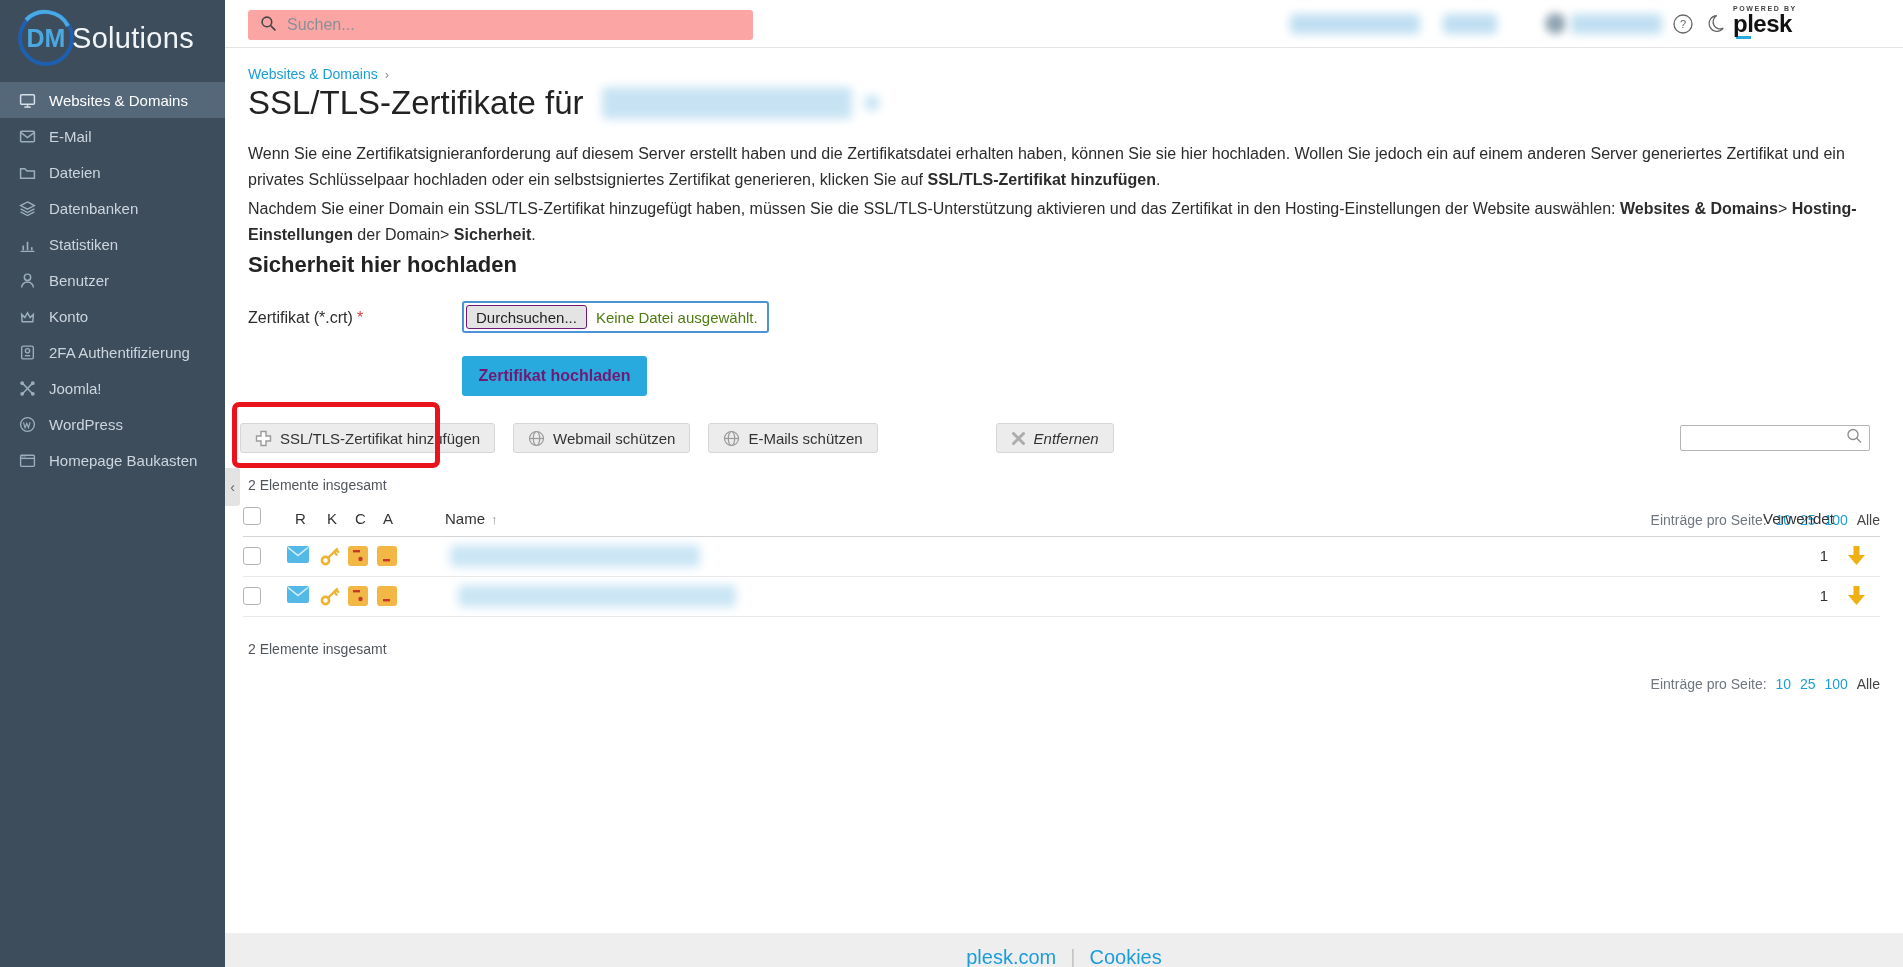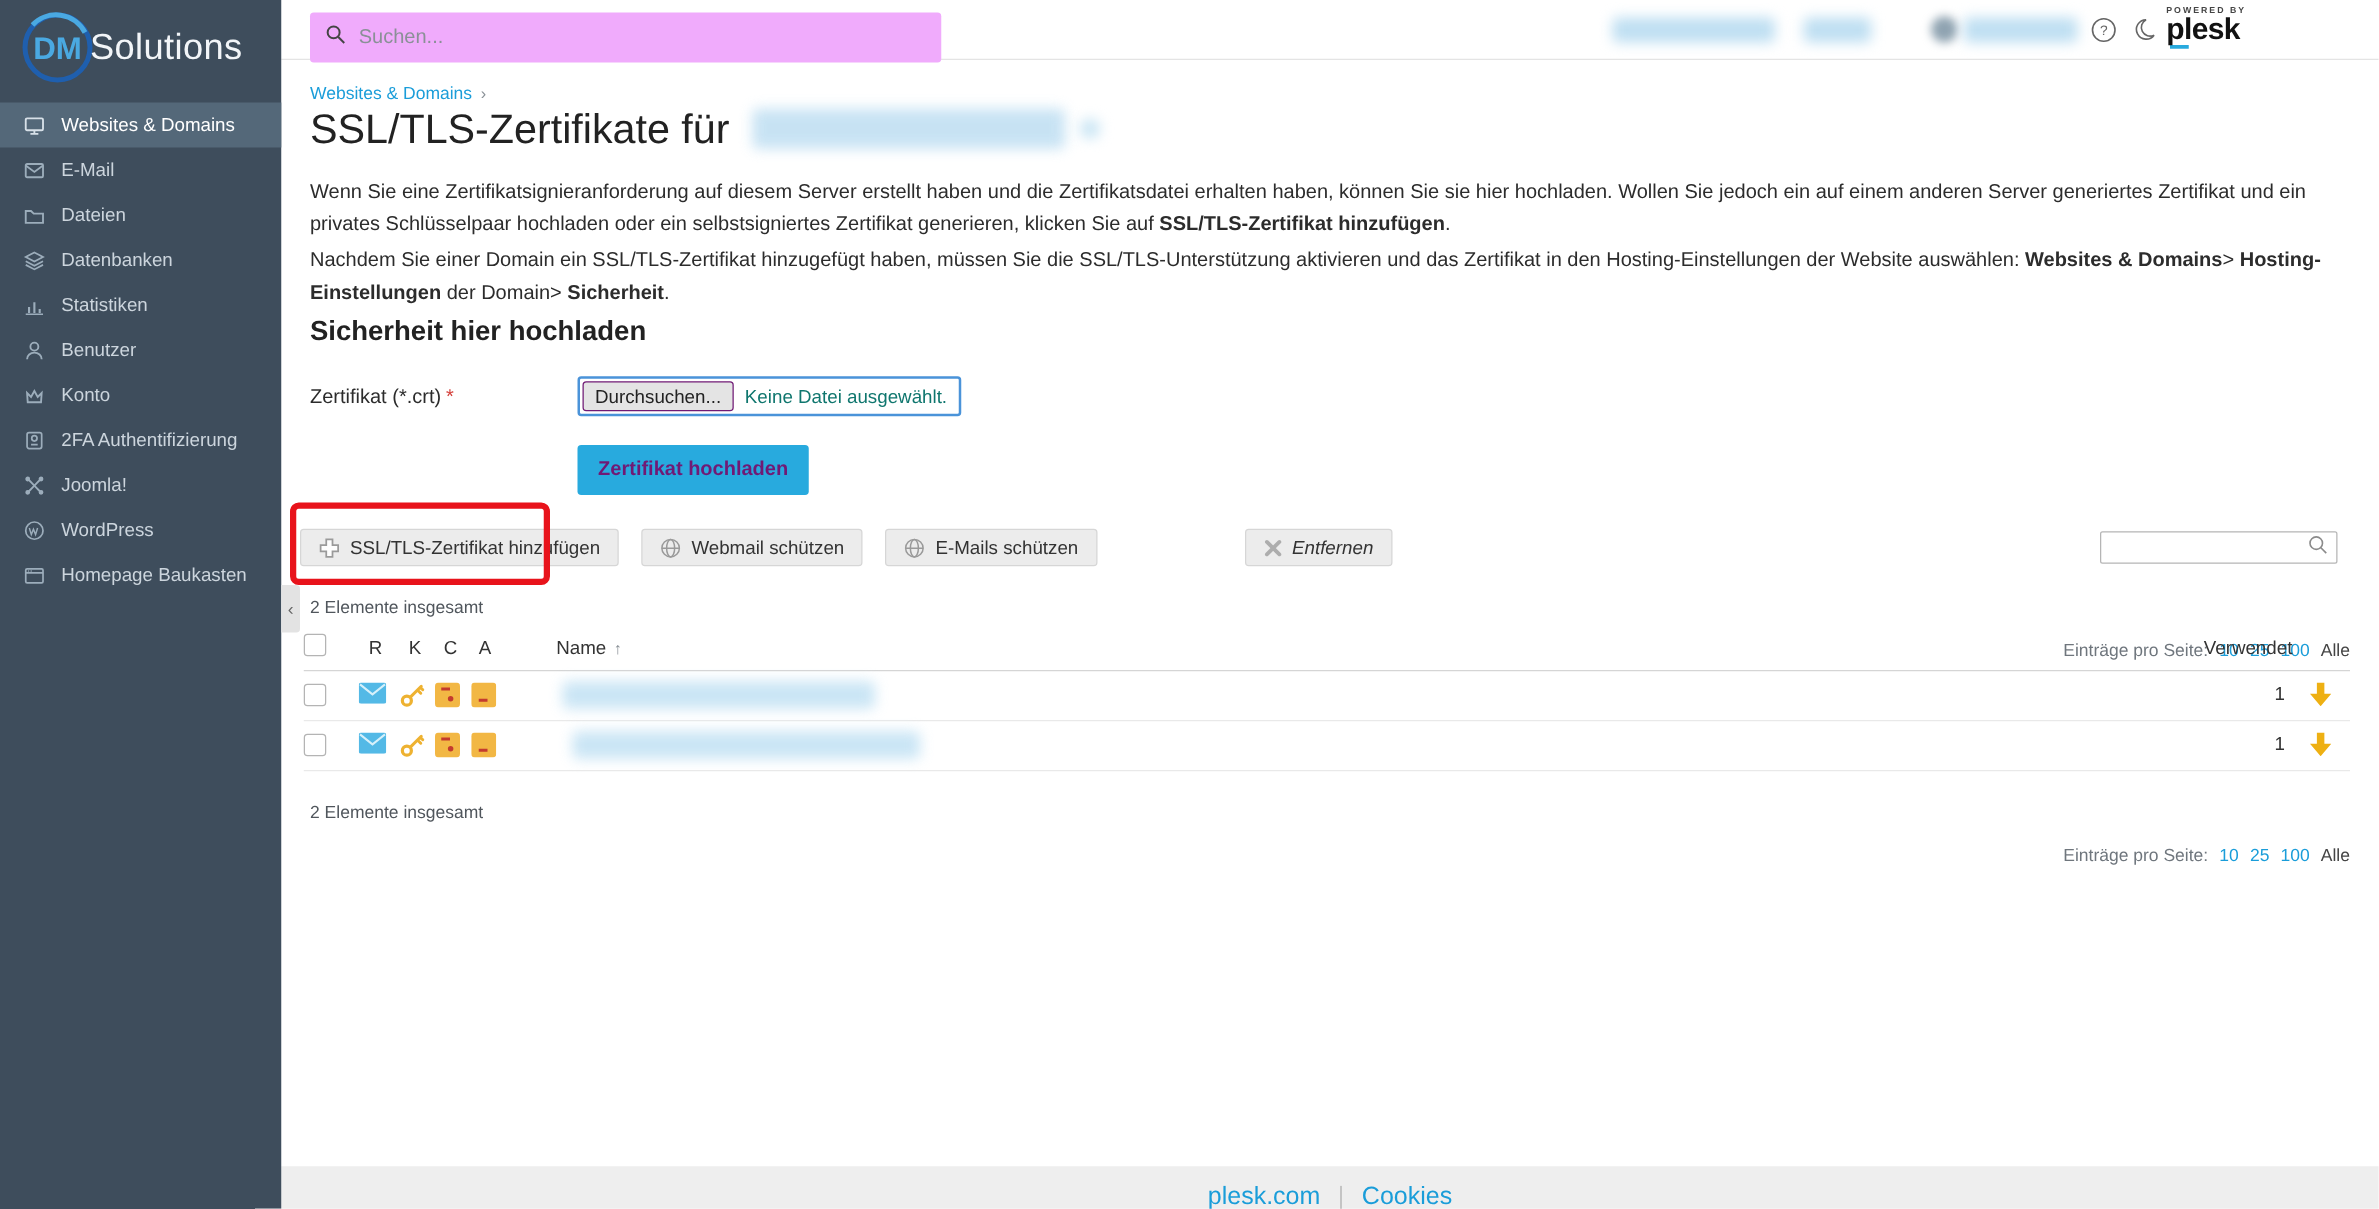--- a/index.html
+++ b/index.html
@@ -14,21 +14,21 @@
   .nav { margin-top:6px; }
   .nav-item { display:flex; align-items:center; height:36px; padding-left:19px; gap:13px;
               color:#ccd5dd; font-size:15px; cursor:pointer; }
   .nav-item .ic { width:17px; height:17px; flex:0 0 17px; color:#9cadbb; display:flex; align-items:center; }
   .nav-item.active { background:#546879; color:#ffffff; }
   .nav-item.active .ic { color:#d7e0e8; }
 
   
   .topbar { position:absolute; left:225px; top:0; width:1678px; height:48px; background:#fff;
             border-bottom:1px solid #e4e4e4; z-index:4; }
-  .gsearch { position:absolute; left:23px; top:10px; width:505px; height:40px; background:#f0abfc;
+  .gsearch { position:absolute; left:23px; top:10px; width:505px; height:30px; background:#fca5a5;
              border:none; border-radius:3px; display:flex; align-items:center; padding:12px 12px; gap:10px; }
   .gsearch input { border:none; background:transparent; outline:none; font-size:16px; color:#333;
                    font-family:"Liberation Sans", sans-serif; width:100%; }
   .gsearch input::placeholder { color:#8a9097; }
   .blur { filter:blur(5px); background:#bfdff2; border-radius:4px; }
   .tb-pill1 { position:absolute; left:1065px; top:14px; width:130px; height:20px; }
   .tb-pill2 { position:absolute; left:1218px; top:14px; width:54px; height:20px; }
   .tb-ava   { position:absolute; left:1320px; top:13px; width:21px; height:21px; border-radius:50%; background:#8fa3b1; filter:blur(4px); }
   .tb-pill3 { position:absolute; left:1346px; top:14px; width:91px; height:20px; }
   .tb-help  { position:absolute; left:1447px; top:13px; width:22px; height:22px; color:#666; }
@@ -49,21 +49,21 @@
   .para { position:absolute; left:248px; width:1632px; font-size:16px; line-height:26px; color:#2c2c2c; z-index:2; }
   .p1 { top:141px; } .p2 { top:196px; }
   .h2 { position:absolute; left:248px; top:252px; font-size:22px; font-weight:bold; color:#222; z-index:2; }
 
   .form-label { position:absolute; left:248px; top:309px; font-size:16px; color:#2c2c2c; z-index:2; }
   .req { color:#d43f3a; margin-left:4px; }
   .filebox { position:absolute; left:462px; top:301px; height:32px; border:2px solid #4a93d9; border-radius:3px;
              display:flex; align-items:center; background:#fff; padding:0 9px 0 2px; gap:9px; z-index:2; }
   .filebtn { font-family:"Liberation Sans", sans-serif; font-size:15px; color:#222; background:#e4e4e4;
              border:1px solid #701a75; border-radius:3px; height:24px; padding:0 9px; cursor:pointer; }
-  .filemsg { font-size:15px; color:#0f766e; white-space:nowrap; }
+  .filemsg { font-size:15px; color:#4d7c0f; white-space:nowrap; }
   .submit-btn { position:absolute; left:462px; top:356px; width:185px; height:40px; background:#28aade; color:#701a75;
                 border:none; border-radius:3px; font-size:16px; font-weight:bold; cursor:pointer;
                 font-family:"Liberation Sans", sans-serif; z-index:2; }
 
   .red-annot { position:absolute; left:232px; top:402px; width:208px; height:66px; border:5px solid #e8131b;
                border-radius:7px; z-index:9; pointer-events:none; }
   .toolbar { position:absolute; left:240px; top:423px; display:flex; gap:18px; z-index:3; }
   .tbtn { display:inline-flex; align-items:center; gap:8px; height:30px; padding:0 14px; background:#ececec;
           border:1px solid #d6d6d6; border-radius:3px; font-size:15px; color:#333; cursor:pointer;
           font-family:"Liberation Sans", sans-serif; white-space:nowrap; }

